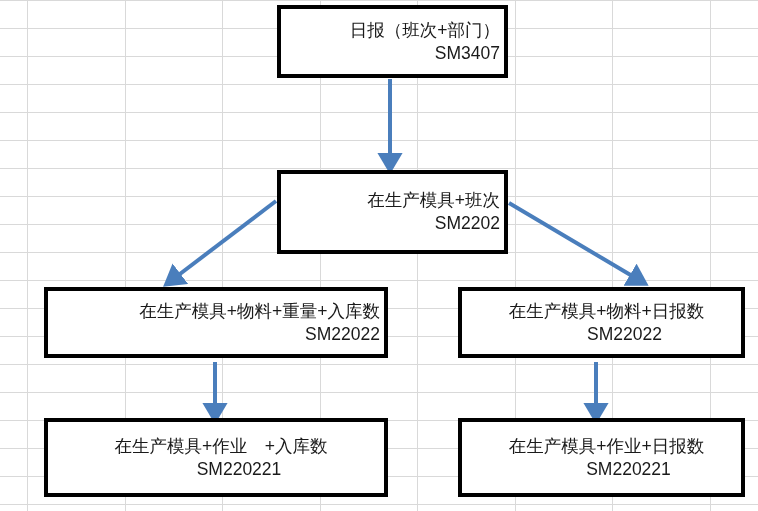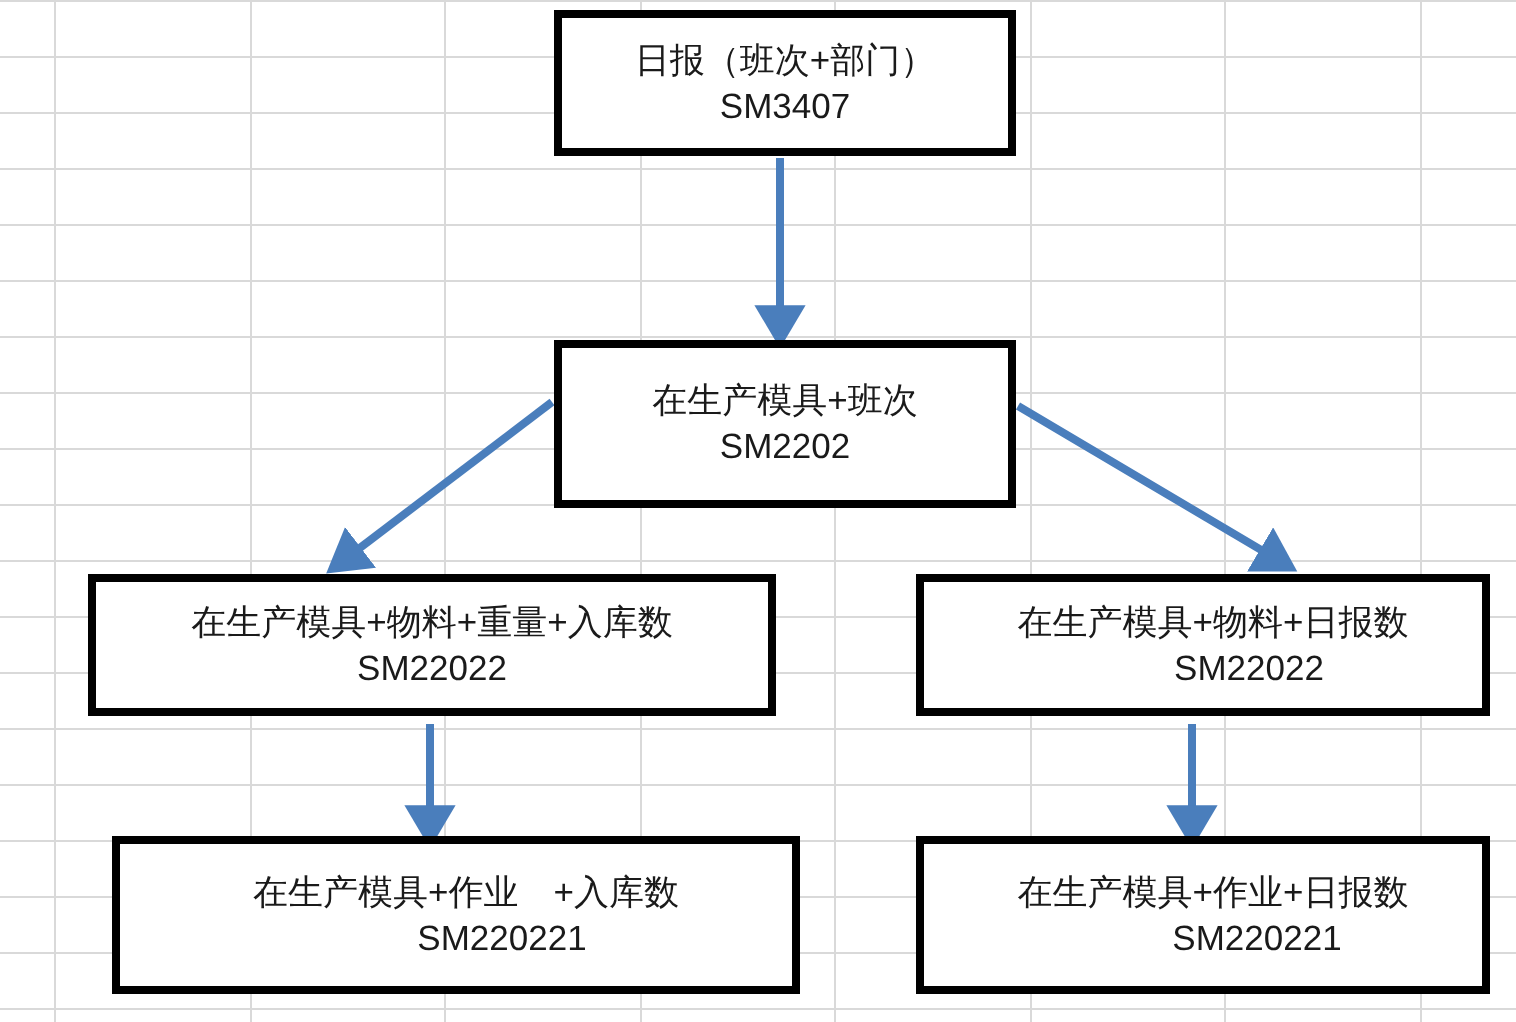--- a/index.html
+++ b/index.html
@@ -76,21 +76,21 @@
     letter-spacing: 0px;
   }
   .node-line2 {
     font-size: 17.5px;
     line-height: 1.30;
     color: #1a1a1a;
     white-space: pre;
   }
 
   
-  .align-center { align-items: center; }
+  .align-center { align-items: flex-end; }
   .align-indent { align-items: center; padding-left: 14px; }
   .indent-sub { padding-left: 36px; }
   .indent-sub-wide { padding-left: 44px; }
 </style>
 </head>
 <body>
 
 <div id="canvas">
 
   <div id="grid-bg">
@@ -154,21 +154,21 @@
   <div class="node-box align-center" style="left:44px; top:287px; width:344px; height:71px;">
     <div class="node-line1">在生产模具+物料+重量+入库数</div>
     <div class="node-line2">SM22022</div>
   </div>
 
   <div class="node-box align-indent" style="left:458px; top:287px; width:287px; height:71px;">
     <div class="node-line1">在生产模具+物料+日报数</div>
     <div class="node-line2 indent-sub">SM22022</div>
   </div>
 
-  <div class="node-box align-indent" style="left:56px; top:418px; width:344px; height:79px;">
+  <div class="node-box align-indent" style="left:44px; top:418px; width:344px; height:79px;">
     <div class="node-line1">在生产模具+作业　+入库数</div>
     <div class="node-line2 indent-sub">SM220221</div>
   </div>
 
   <div class="node-box align-indent" style="left:458px; top:418px; width:287px; height:79px;">
     <div class="node-line1">在生产模具+作业+日报数</div>
     <div class="node-line2 indent-sub-wide">SM220221</div>
   </div>
 
 </div>

